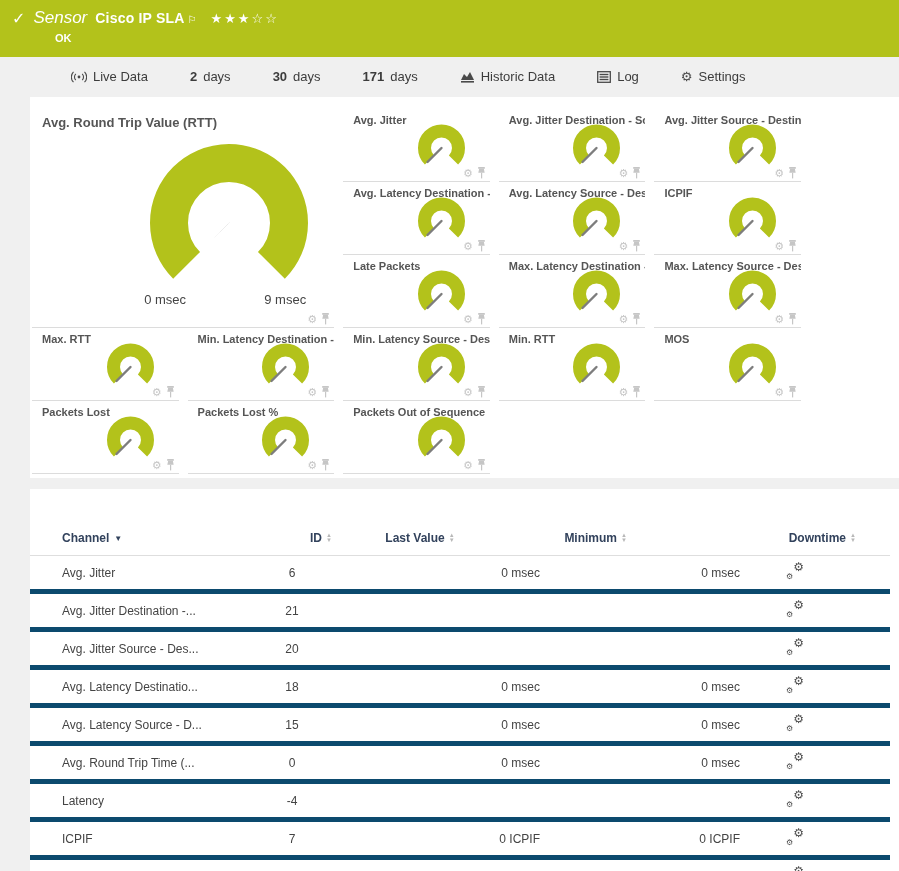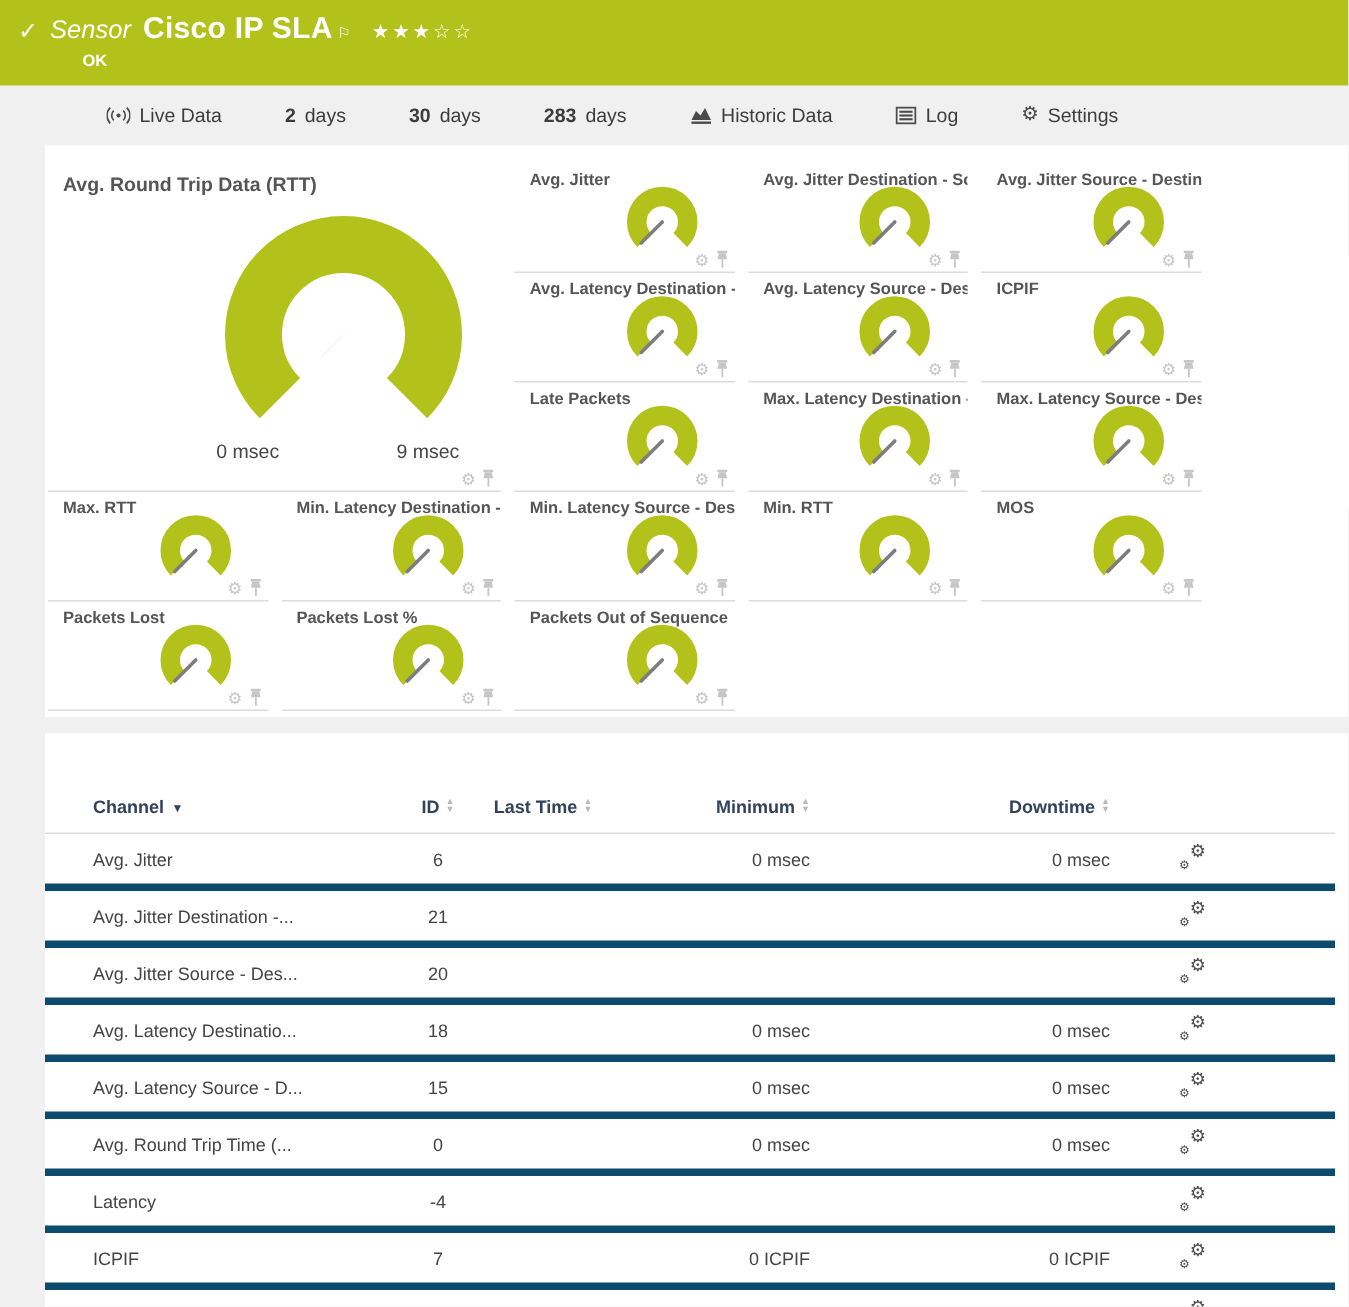--- a/index.html
+++ b/index.html
@@ -5,21 +5,21 @@
   html,body{margin:0;padding:0;}
   body{width:899px;height:871px;overflow:hidden;background:#f0f0f0;
        font-family:"Liberation Sans","DejaVu Sans",sans-serif;-webkit-font-smoothing:antialiased;}
   .page{position:relative;width:899px;height:871px;}
 
   
   .hero{background:#b3c21b;height:57px;color:#fff;position:relative;}
   .hero .line1{display:flex;align-items:baseline;padding:8px 0 0 12px;}
   .hero .check{font-size:16px;font-weight:bold;margin-right:8px;position:relative;top:1px;}
   .hero .slabel{font-style:italic;font-size:17px;margin-right:8px;}
-  .hero .sname{font-weight:bold;font-size:20px;letter-spacing:.2px;}
+  .hero .sname{font-weight:bold;font-size:14px;letter-spacing:.2px;}
   .hero .flag{font-size:10px;vertical-align:super;margin-left:3px;}
   .hero .stars{font-size:13px;margin-left:14px;letter-spacing:2px;}
   .hero .status{font-size:11px;font-weight:bold;margin:4px 0 0 55px;}
 
   
   .tabbar{display:flex;align-items:flex-end;padding:13px 0 0 50px;height:27px;gap:0;}
   .tab{display:flex;align-items:center;gap:6px;font-size:13px;color:#3c3c3c;
        padding:0 21px 9px 21px;cursor:pointer;border-bottom:4px solid transparent;white-space:nowrap;}
   .tab.active{border-bottom-color:#2397d3;}
   .tab .num{font-weight:bold;}
@@ -38,21 +38,21 @@
   .cellicons .mini-gear{font-size:11px;line-height:1;font-family:"DejaVu Sans",sans-serif;}
   .gmain{grid-column:1/3;grid-row:1/4;}
   .gmain .gtitle{font-size:13px;padding-top:6px;}
   .gmain-body{width:190px;margin:8px 10px 0 auto;position:relative;}
   .gscale{display:flex;justify-content:space-between;padding:0 18px 0 10px;
           font-size:13px;color:#444;margin-top:2px;}
 
   
   .tpanel{margin-top:11px;height:400px;padding-top:42px;}
   .trow,.thead{display:flex;align-items:center;padding-left:32px;font-size:12px;color:#444;}
-  .thead{align-items:flex-start;color:#32425c;font-weight:bold;padding-bottom:10px;}
+  .thead{align-items:flex-start;color:#32425c;font-weight:bold;padding-bottom:10px;gap:29px;}
   .c-ch{flex:0 0 200px;}
   .c-id{flex:0 0 60px;text-align:center;}
   .c-lv{flex:0 0 80px;text-align:center;}
   .c-min{flex:0 0 138px;text-align:right;}
   .c-max{flex:0 0 200px;text-align:right;}
   .c-edit{flex:0 0 110px;text-align:center;}
   .trow{height:33px;border-top:5px solid #0c4a6e;}
   .trow:first-of-type{border-top:none;}
   .tbody{border-top:1px solid #dedede;margin-right:9px;}
   .sorticons{display:inline-flex;flex-direction:column;font-size:6px;line-height:5px;
@@ -91,21 +91,21 @@
     </div>
     <div class="tab">
       <span class="num">2</span>
       <span>days</span>
     </div>
     <div class="tab">
       <span class="num">30</span>
       <span>days</span>
     </div>
     <div class="tab">
-      <span class="num">283</span>
+      <span class="num">171</span>
       <span>days</span>
     </div>
     <div class="tab">
       <svg width="15" height="13" viewBox="0 0 15 13">
         <path d="M1 10 L4 4 L7 7 L10 2 L14 10 Z" fill="#4a4a4a"></path>
         <rect x="1" y="11" width="13" height="1.6" fill="#4a4a4a"></rect>
       </svg>
       <span>Historic Data</span>
     </div>
     <div class="tab">
@@ -119,21 +119,21 @@
     </div>
     <div class="tab">
       <span class="glyph" style="font-family:'DejaVu Sans',sans-serif;">⚙</span>
       <span>Settings</span>
     </div>
   </div>
 
   <div class="panel gpanel">
     <div class="ggrid" id="ggrid">
       <div class="gcell gmain">
-        <div class="gtitle">Avg. Round Trip Data (RTT)</div>
+        <div class="gtitle">Avg. Round Trip Value (RTT)</div>
         <div class="gmain-body">
           <svg width="190" height="148" viewBox="0 0 190 148">
             <path d="M 52.6 127.4 A 60 60 0 1 1 137.4 127.4" fill="none" stroke="#b3c21b" stroke-width="38"></path>
             <polygon points="96.8,83.2 93.2,86.8 56,124" fill="#7d7d7d"></polygon>
           </svg>
           <div class="gscale">
             <span>0 msec</span>
             <span>9 msec</span>
           </div>
         </div>
@@ -426,21 +426,21 @@
       <span class="c-ch">
         <span>Channel</span><span class="chev">▼</span>
       </span>
       <span class="c-id">
         <span>ID</span><span class="sorticons">
             <span>▲</span>
             <span>▼</span>
           </span>
       </span>
       <span class="c-lv">
-        <span>Last Time</span><span class="sorticons">
+        <span>Last Value</span><span class="sorticons">
             <span>▲</span>
             <span>▼</span>
           </span>
       </span>
       <span class="c-min">
         <span>Minimum</span><span class="sorticons">
             <span>▲</span>
             <span>▼</span>
           </span>
       </span>

